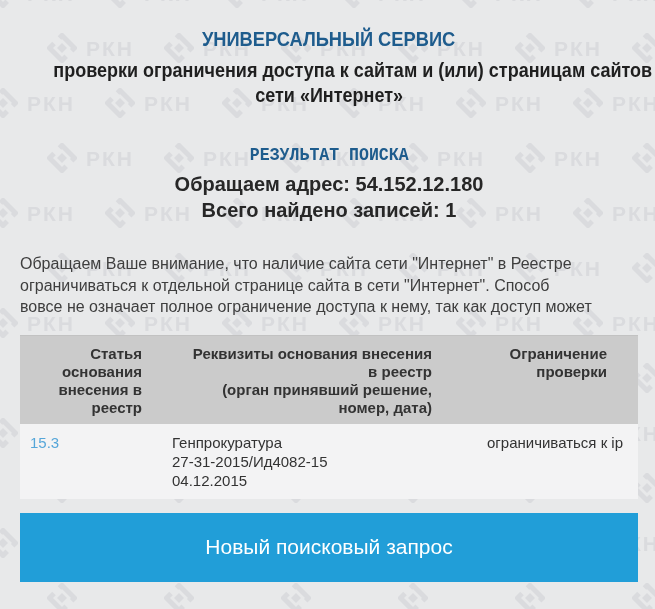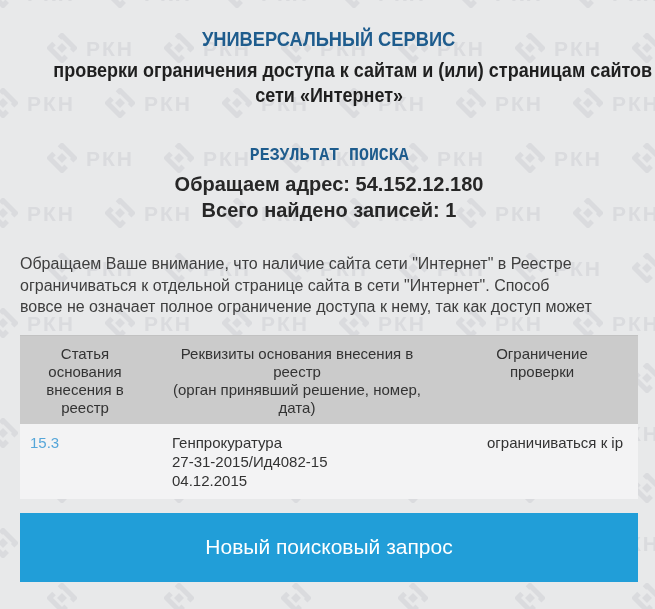--- a/index.html
+++ b/index.html
@@ -32,22 +32,22 @@
   }
   .addr{
     text-align:center;font-size:20px;line-height:26px;font-weight:bold;color:#272727;
   }
   .notice{margin:30px 0 17px;font-size:16px;line-height:21.5px;color:#3e3e3e;}
   table.results{
     width:100%;border-collapse:collapse;font-size:15px;color:#333;
     border-top:1px solid #c2c2c2;
   }
   table.results thead th{
-    background:var(--header_bg,#cccccc);text-align:center;font-weight:normal;
-    vertical-align:top;padding:9px 10px 7px;line-height:18px;
+    background:var(--header_bg,#cccccc);text-align:right;font-weight:bold;
+    vertical-align:top;padding:9px 20px 7px;line-height:18px;
   }
   table.results tbody td{
     background:var(--row_bg,#f3f3f4);vertical-align:top;
     padding:9px 10px;line-height:19px;
   }
   .hdr-line{max-width:250px;}
   a.article-link{color:var(--link_blue,#55a6d9);text-decoration:none;cursor:pointer;}
   button.new-search{
     display:block;width:100%;height:69px;margin-top:14px;border:none;cursor:pointer;
     background:var(--button_blue,#219ed8);color:#ffffff;

